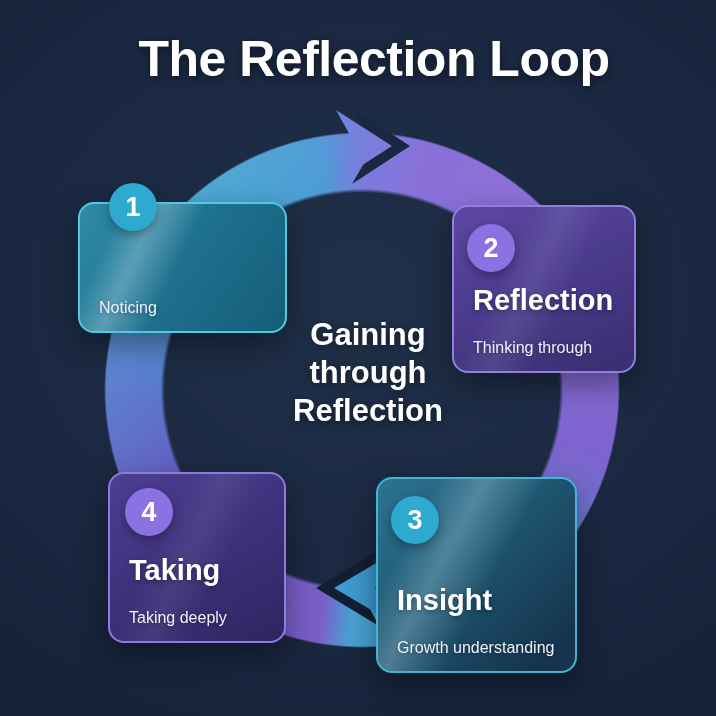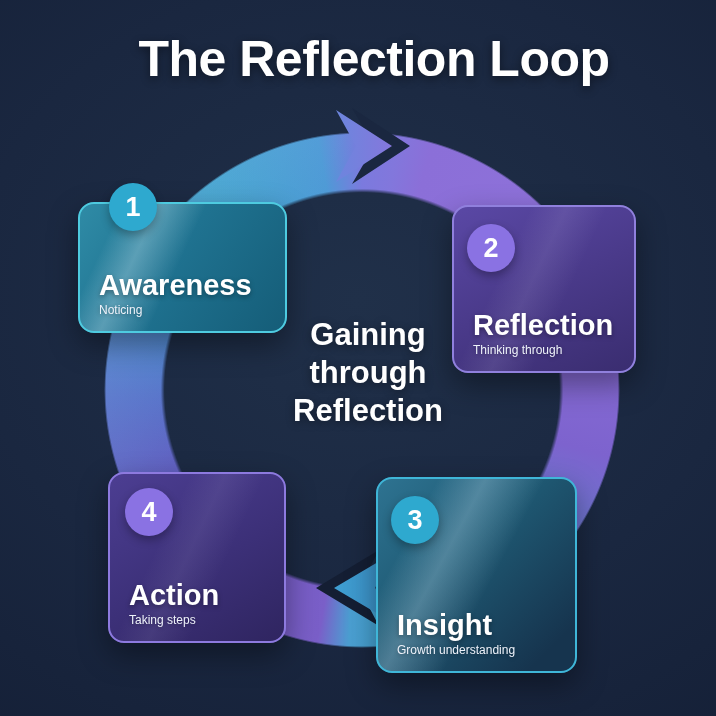--- a/index.html
+++ b/index.html
@@ -93,21 +93,21 @@
   .badge-teal{background:#2ea9cf;}
   .badge-purple{background:#8a72e3;}
   .card-awareness .badge{left:29px;top:-21px;}
   .card-reflection .badge{left:13px;top:17px;}
   .card-insight .badge{left:13px;top:17px;}
   .card-action .badge{left:15px;top:14px;}
 
   .card-body{position:absolute;left:19px;right:10px;bottom:13px;}
   .card-title{font-size:29px;font-weight:700;color:#ffffff;line-height:1.15;
     text-shadow:0 2px 5px rgba(0,0,0,.35);}
-  .card-sub{font-size:12px;font-weight:400;color:#eef2fa;margin-top:1px;line-height:1.25;
+  .card-sub{font-size:16px;font-weight:400;color:#eef2fa;margin-top:21px;line-height:1.25;
     text-shadow:0 1px 4px rgba(0,0,0,.3);}
 
   
   .center-caption{
     position:absolute;left:368px;top:373px;transform:translate(-50%,-50%);
     text-align:center;font-size:31px;font-weight:700;line-height:38px;
     text-shadow:0 2px 8px rgba(0,0,0,.4);
     z-index:3;white-space:nowrap;
   }
   .center-caption span{display:block;}
@@ -138,21 +138,20 @@
     <polygon points="336,110 392,146 336,182 356,146" fill="url(#headTop)"></polygon>
 
     <polygon points="379,550 316,588 379,626 359,588" fill="#141e33"></polygon>
 
     <polygon points="395,552 334,588 395,624 375,588" fill="url(#headBottom)"></polygon>
   </svg>
 
   <div class="card card-awareness">
     <div class="badge badge-teal">1</div>
     <div class="card-body">
-      <div class="card-title">Awareness</div>
       <div class="card-sub">Noticing</div>
     </div>
   </div>
 
   <div class="card card-reflection">
     <div class="badge badge-purple">2</div>
     <div class="card-body">
       <div class="card-title">Reflection</div>
       <div class="card-sub">Thinking through</div>
     </div>
@@ -162,22 +161,22 @@
     <div class="badge badge-teal">3</div>
     <div class="card-body">
       <div class="card-title">Insight</div>
       <div class="card-sub">Growth understanding</div>
     </div>
   </div>
 
   <div class="card card-action">
     <div class="badge badge-purple">4</div>
     <div class="card-body">
-      <div class="card-title">Action</div>
-      <div class="card-sub">Taking steps</div>
+      <div class="card-title">Taking</div>
+      <div class="card-sub">Taking deeply</div>
     </div>
   </div>
 
   <div class="center-caption">
     <span>Gaining</span>
     <span>through</span>
     <span>Reflection</span>
   </div>
 
 </div>

